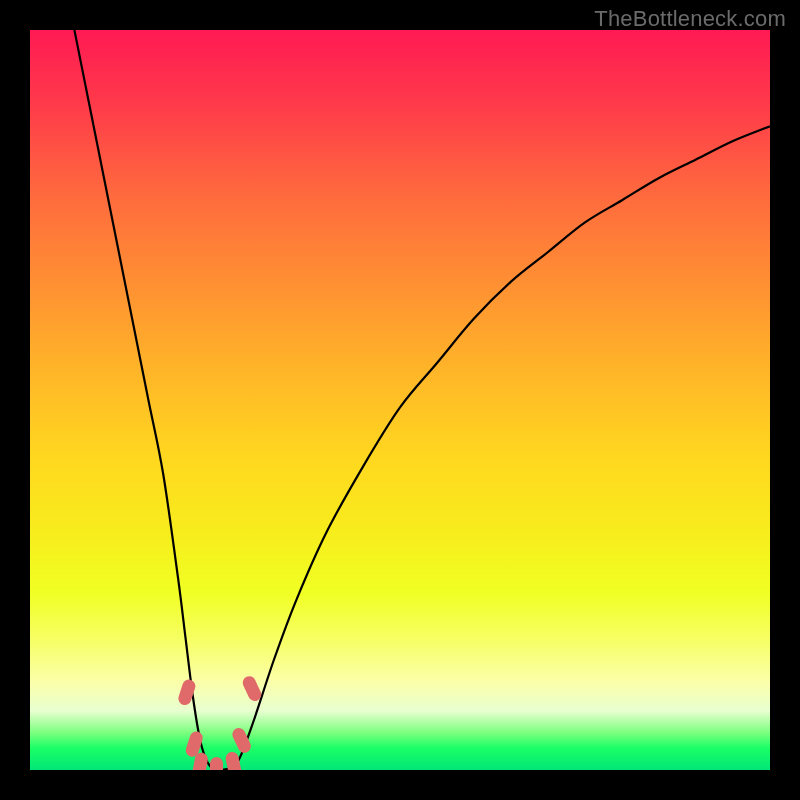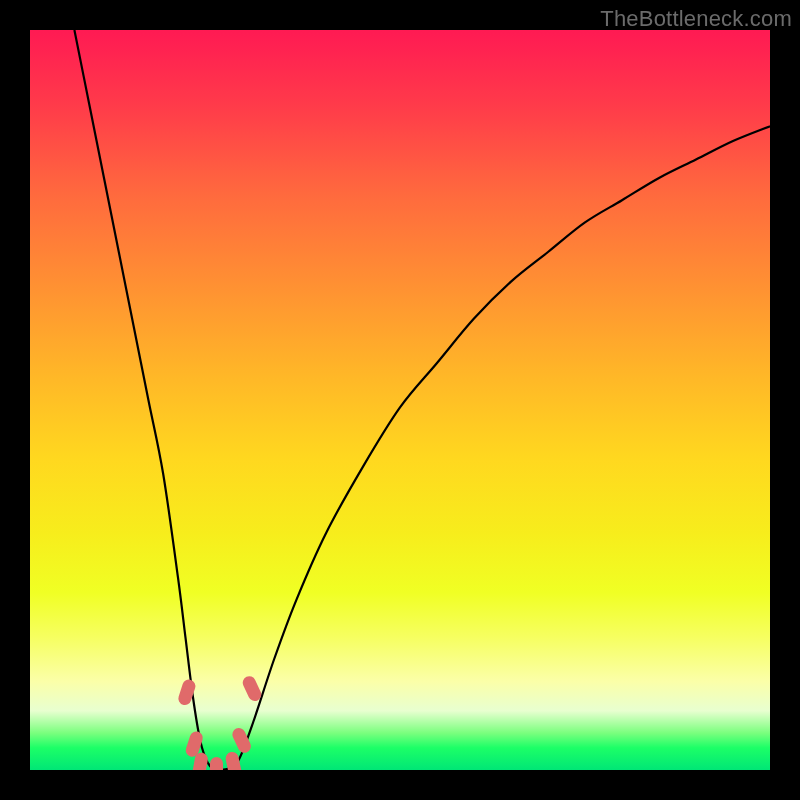--- a/index.html
+++ b/index.html
@@ -29,21 +29,21 @@
       #fbffa8 88%,
       #e8ffd0 92%,
       #7aff7e 95%,
       #1cff67 97%,
       #00e676 100%
     );
   }
   .watermark {
     position: absolute;
     top: 6px;
-    right: 8px;
+    right: 14px;
     font-family: Arial, Helvetica, sans-serif;
     font-size: 22px;
     color: #6b6b6b;
     font-weight: 500;
     letter-spacing: 0.2px;
   }
   svg.curves {
     position: absolute;
     left: 0;
     top: 0;

